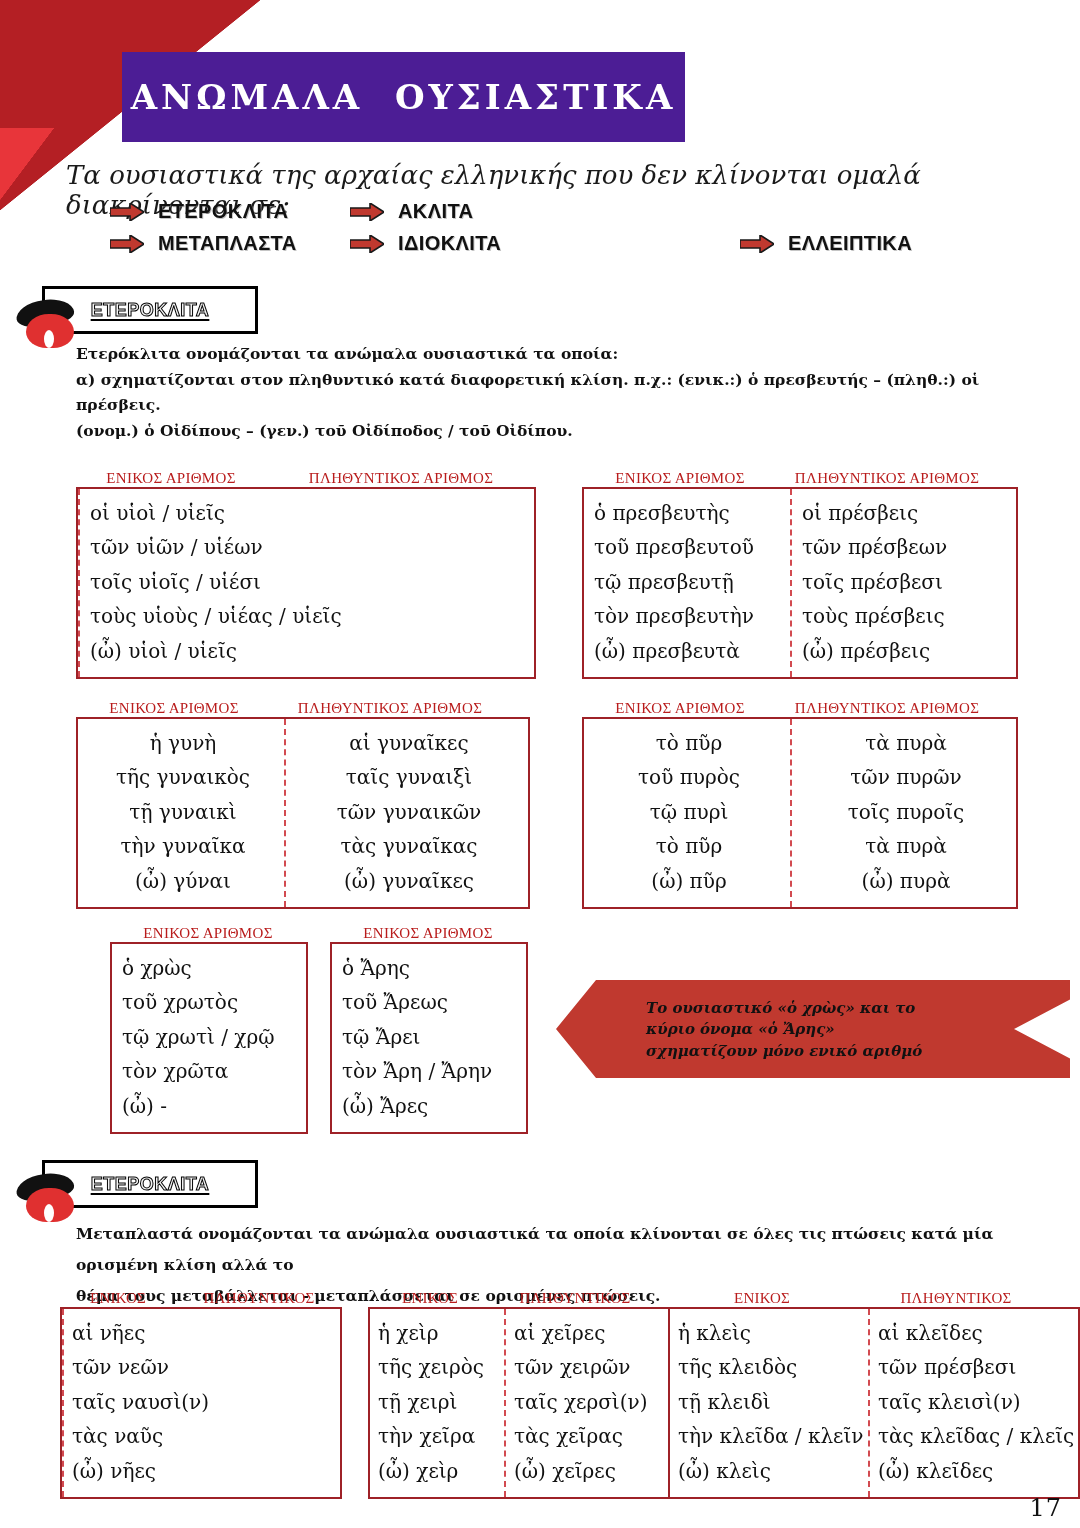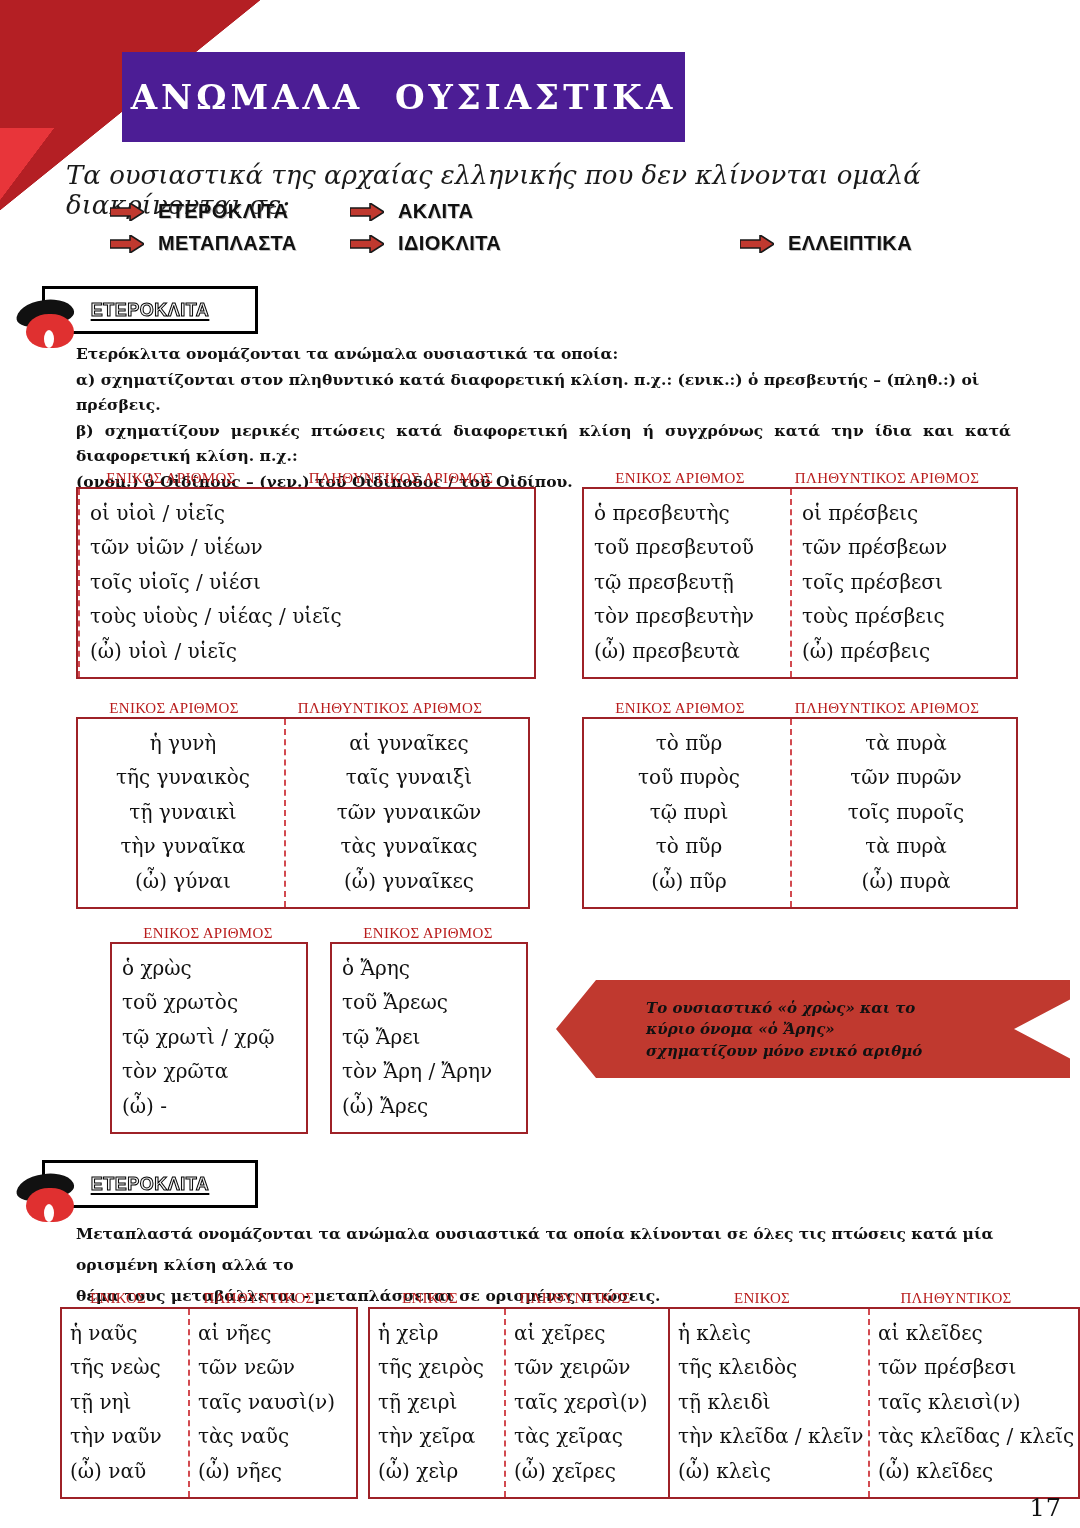--- a/index.html
+++ b/index.html
@@ -189,21 +189,20 @@
   <div class="sec-box">
     <span class="sec-label">ΕΤΕΡΟΚΛΙΤΑ</span>
   </div>
   <div class="blob-black"></div>
   <div class="blob-red"></div>
 </div>
 
 <div class="sec-body" style="top:325px;width:935px;margin-top:16px;">
   <p>Ετερόκλιτα ονομάζονται τα ανώμαλα ουσιαστικά τα οποία:</p>
   <p>α) σχηματίζονται στον πληθυντικό κατά διαφορετική κλίση. π.χ.: (ενικ.:) ὁ πρεσβευτής – (πληθ.:) οἱ πρέσβεις.</p>
-  <p class="just">β) σχηματίζουν μερικές πτώσεις κατά διαφορετική κλίση ή συγχρόνως κατά την ίδια και κατά διαφορετική κλίση. π.χ.:</p>
   <p>(ονομ.) ὁ Οἰδίπους – (γεν.) τοῦ Οἰδίποδος / τοῦ Οἰδίπου.</p>
 </div>
 
 <div class="tbl" style="left:76px;top:470px;">
   <div class="heads">
     <span style="width:190px;">ΕΝΙΚΟΣ ΑΡΙΘΜΟΣ</span>
     <span style="width:270px;">ΠΛΗΘΥΝΤΙΚΟΣ ΑΡΙΘΜΟΣ</span>
   </div>
   <div class="frame">
     <div class="col right" style="width:262px;">
@@ -336,27 +335,20 @@
   <p>Μεταπλαστά ονομάζονται τα ανώμαλα ουσιαστικά τα οποία κλίνονται σε όλες τις πτώσεις κατά μία ορισμένη κλίση αλλά το</p>
   <p>θέμα τους μεταβάλλεται - μεταπλάσσεται σε ορισμένες πτώσεις.</p>
 </div>
 
 <div class="tbl" style="left:60px;top:1290px;">
   <div class="heads">
     <span style="width:116px;">ΕΝΙΚΟΣ</span>
     <span style="width:166px;">ΠΛΗΘΥΝΤΙΚΟΣ</span>
   </div>
   <div class="frame">
-    <div class="col" style="width:112px;padding-left:8px;">
-      <div>ἡ ναῦς</div>
-      <div>τῆς νεὼς</div>
-      <div>τῇ νηὶ</div>
-      <div>τὴν ναῦν</div>
-      <div>(ὦ) ναῦ</div>
-    </div>
     <div class="col right" style="width:152px;padding-left:8px;">
       <div>αἱ νῆες</div>
       <div>τῶν νεῶν</div>
       <div>ταῖς ναυσὶ(ν)</div>
       <div>τὰς ναῦς</div>
       <div>(ὦ) νῆες</div>
     </div>
   </div>
 </div>
 

